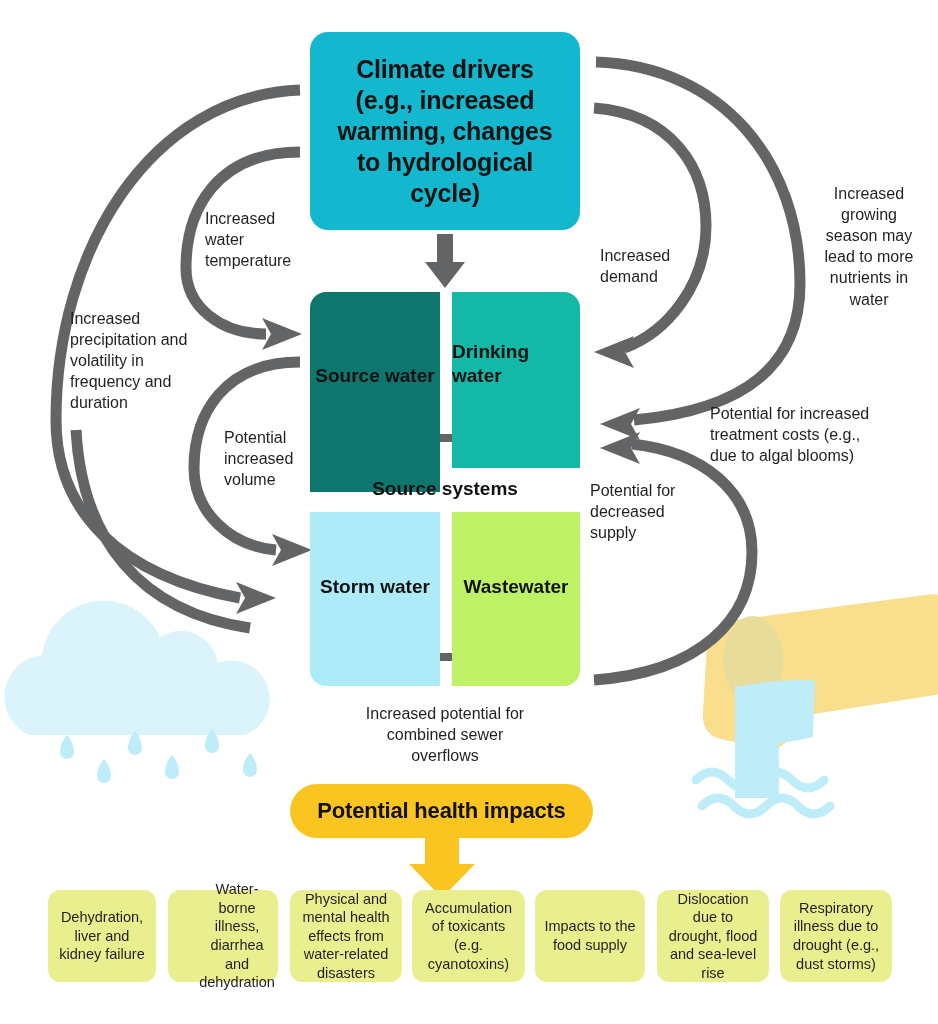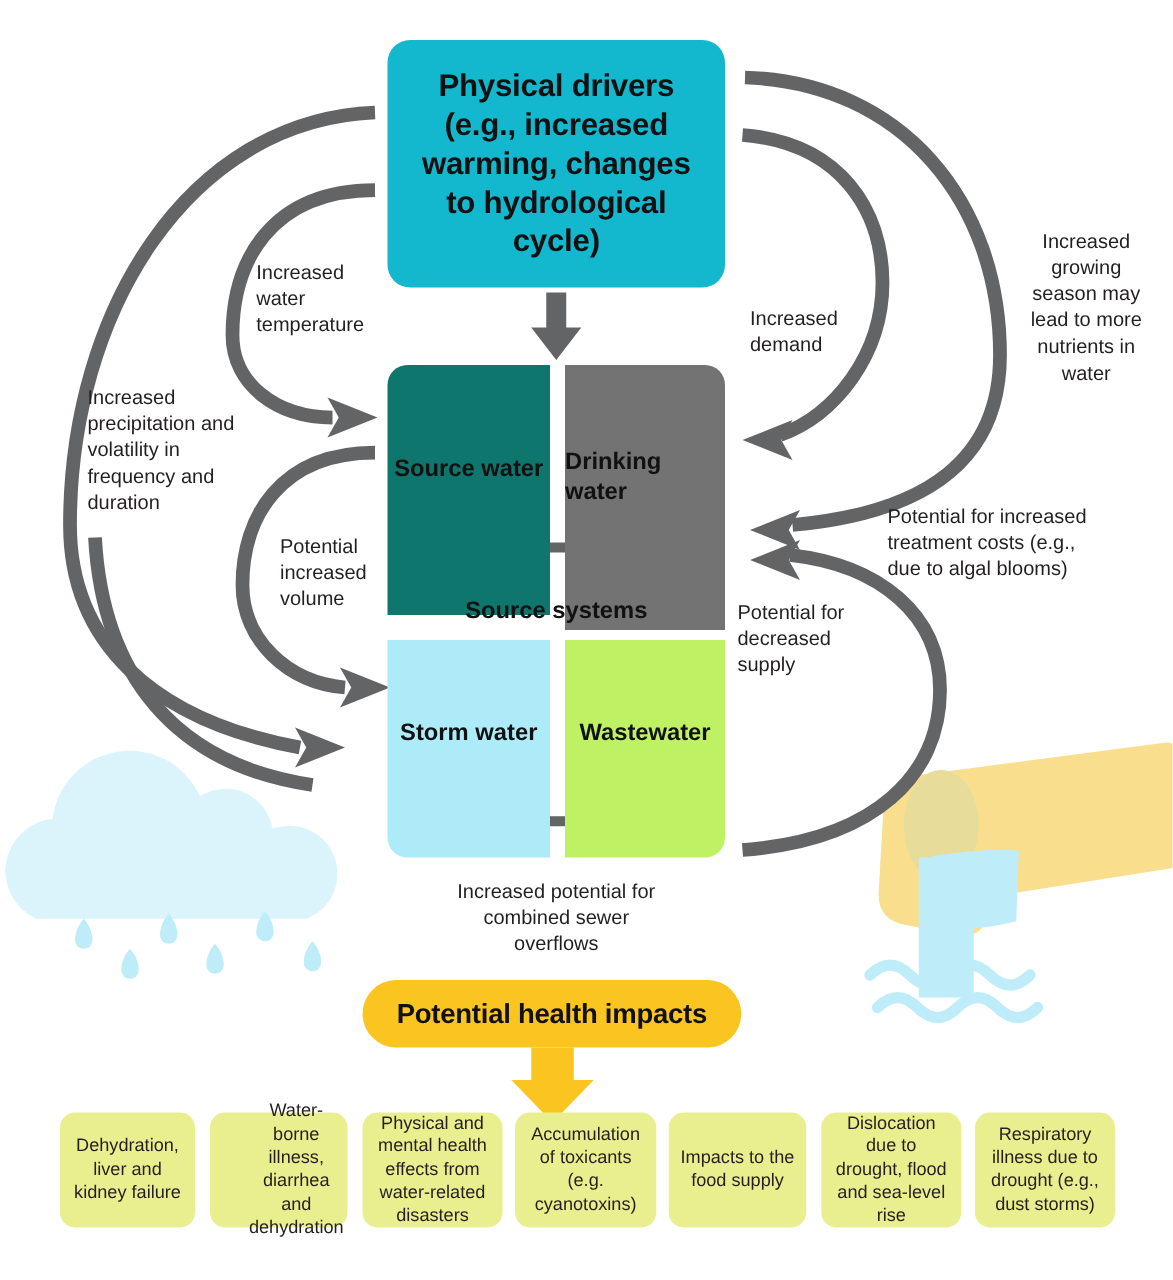--- a/index.html
+++ b/index.html
@@ -20,21 +20,21 @@
       border-radius:18px;padding:0 18px;}
   #climate-box .t{font-size:25px;font-weight:700;line-height:1.24;color:#111;
       letter-spacing:-0.2px;}
 
   
   .quad{position:absolute;display:flex;align-items:center;justify-content:center;}
   .quad .t{font-size:19px;font-weight:700;color:#111;line-height:1.25;}
   #q-source{left:310px;top:292px;width:130px;height:200px;background:#0f766e;
       border-radius:16px 0 0 0;}
   #q-source .t{position:relative;top:-16px;}
-  #q-drinking{left:452px;top:292px;width:128px;height:212px;background:#737373;
+  #q-drinking{left:452px;top:292px;width:128px;height:176px;background:#14b8a6;
       border-radius:0 16px 0 0;}
   #q-drinking .t{position:relative;top:-16px;}
   #q-storm{left:310px;top:512px;width:130px;height:174px;background:#aeebf8;
       border-radius:0 0 0 16px;}
   #q-storm .t{position:relative;top:-12px;}
   #q-waste{left:452px;top:512px;width:128px;height:174px;background:#bef264;
       border-radius:0 0 16px 0;}
   #q-waste .t{position:relative;top:-12px;}
 
   #water-systems-label{left:310px;top:476px;width:270px;font-size:19px;
@@ -137,21 +137,21 @@
 
     <g fill="none" stroke="#636466" stroke-width="11" stroke-linecap="butt">
       <path d="M594 680 C700 672 752 620 752 552 C752 492 704 452 632 444"></path>
     </g>
     <path d="M640 432 l-40 16 l40 16 l-9 -16 Z" fill="#636466"></path>
 
     <path d="M425 838 l34 0 l0 26 l16 0 l-33 34 l-33 -34 l16 0 Z" fill="#fbc521"></path>
   </svg>
 
   <div class="node" id="climate-box">
-    <div class="t">Physical drivers (e.g., increased warming, changes to hydrological cycle)</div>
+    <div class="t">Climate drivers (e.g., increased warming, changes to hydrological cycle)</div>
   </div>
 
   <div class="quad" id="q-source">
     <div class="t">Source water</div>
   </div>
   <div class="quad" id="q-drinking">
     <div class="t">Drinking water</div>
   </div>
   <div class="quad" id="q-storm">
     <div class="t">Storm water</div>

